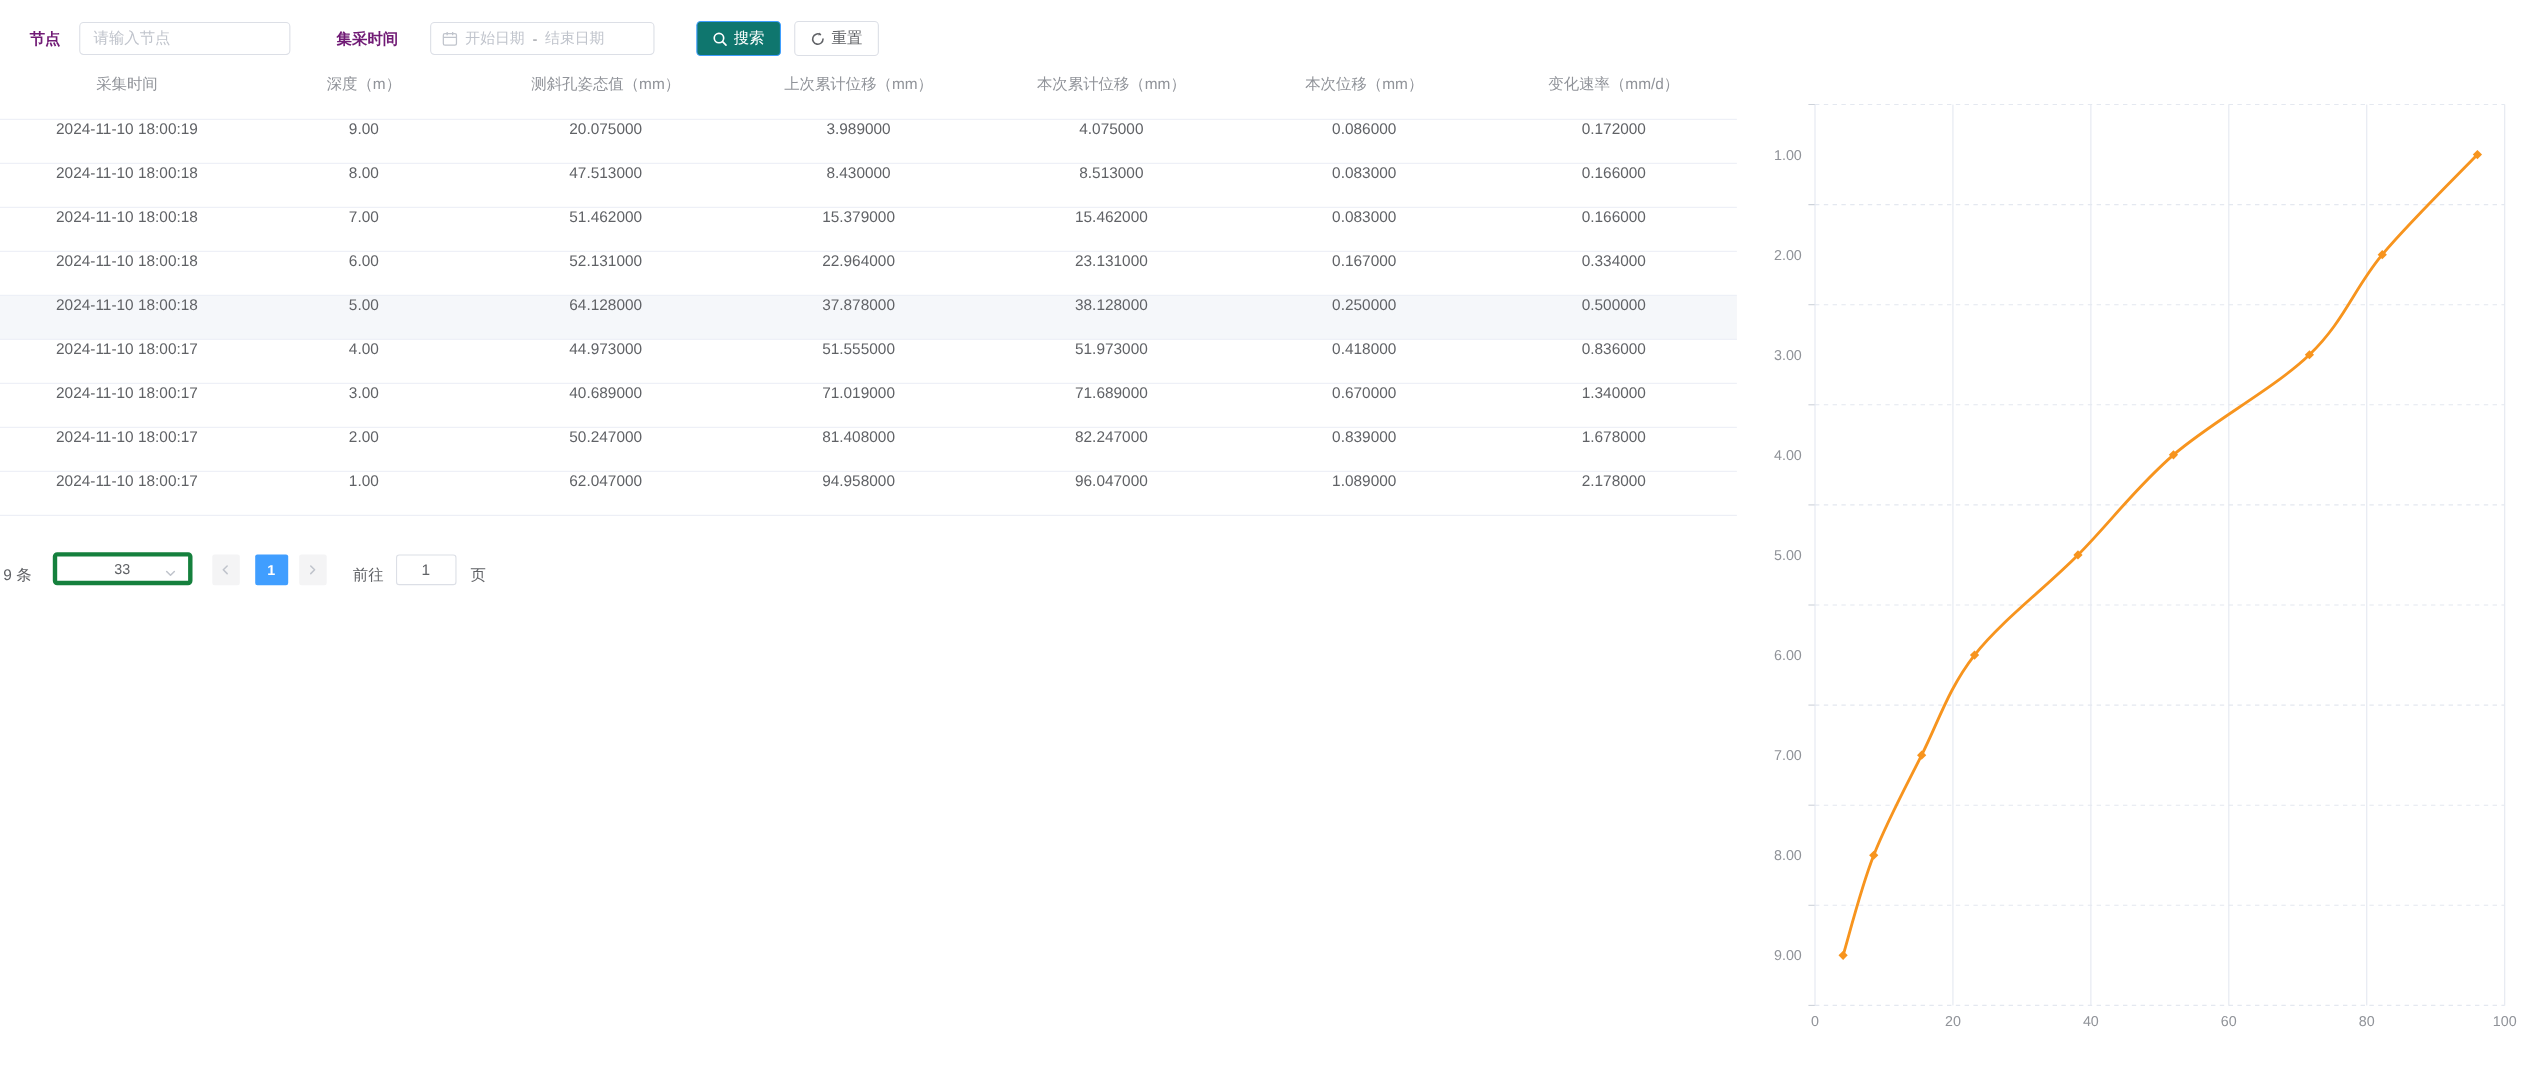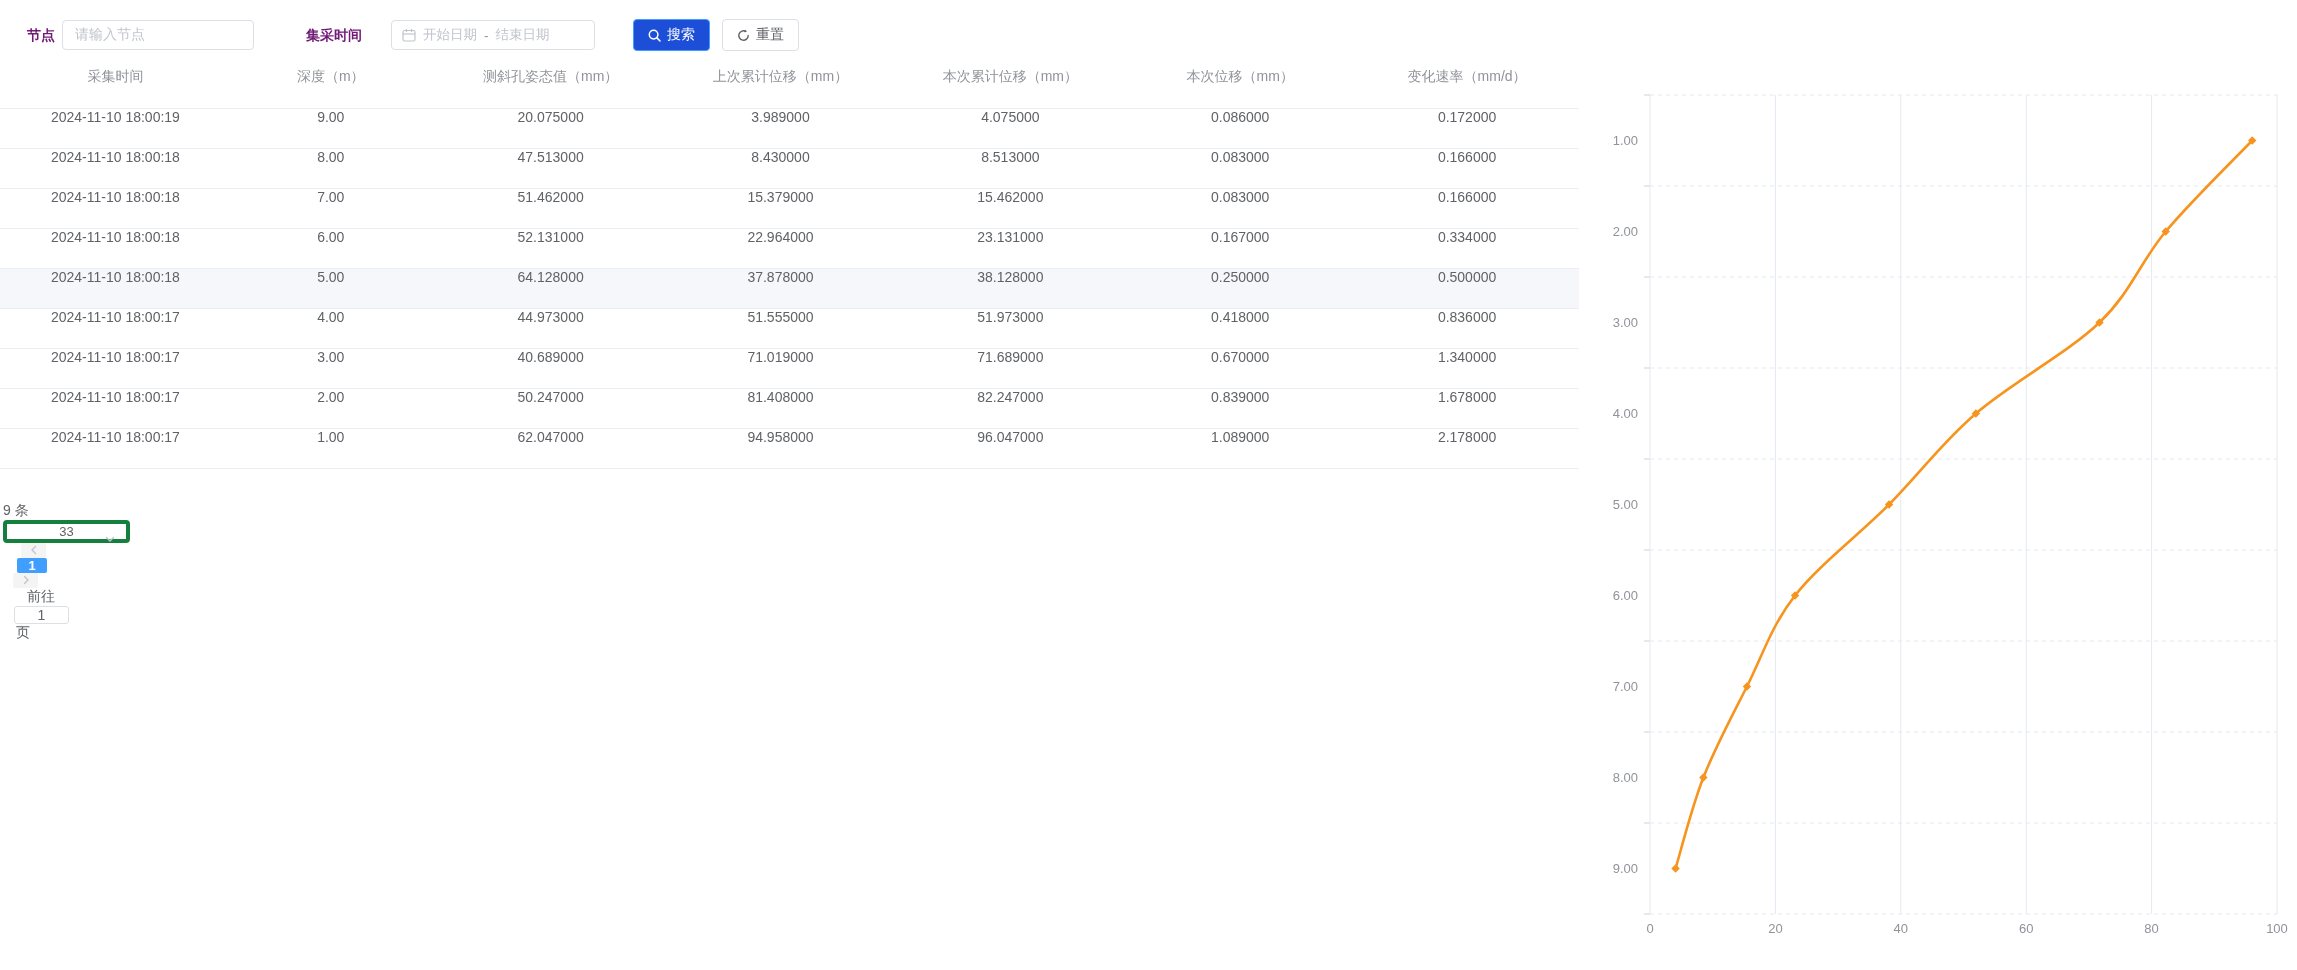--- a/index.html
+++ b/index.html
@@ -8,45 +8,45 @@
     background:#ffffff;color:#606266;
     font-family:"Liberation Sans","DejaVu Sans",sans-serif;font-size:14px;
   }
   .abs{position:absolute;}
   
   .flabel{top:20px;height:30px;line-height:30px;color:#701a75;font-weight:600;}
   .inp{
     box-sizing:border-box;height:30px;border:1px solid #dcdfe6;border-radius:4px;
     background:#fff;display:flex;align-items:center;
   }
-  #node-input{left:62px;top:20px;width:192px;padding:0 12px;color:#c0c4cc;}
+  #node-input{left:72px;top:20px;width:192px;padding:0 12px;color:#c0c4cc;}
   #date-range{left:391px;top:20px;width:204px;padding:0 10px;color:#c0c4cc;gap:7px;font-size:13.5px;}
   .btn{
     box-sizing:border-box;height:32px;border-radius:4px;display:flex;align-items:center;
     justify-content:center;gap:6px;cursor:pointer;font-size:14px;
   }
-  #search-btn{left:633px;top:19px;width:77px;background:#1d4ed8;border:1px solid #409eff;color:#fff;}
+  #search-btn{left:633px;top:19px;width:77px;background:#0f766e;border:1px solid #409eff;color:#fff;}
   #reset-btn{left:722px;top:19px;width:77px;background:#fff;border:1px solid #dcdfe6;color:#606266;}
   
   #data-table{left:0;top:68px;width:1579px;}
   .trow{display:flex;align-items:flex-start;border-bottom:1px solid #ebeef5;background:#fff;}
   .trow.head{height:40px;color:#909399;}
   .trow.body-row{height:39px;color:#606266;}
   .trow.hl{background:#f5f7fa;}
   .sliver{width:4px;border-right:1px solid #ebeef5;}
   .cell{display:flex;align-items:center;justify-content:center;text-align:center;overflow:hidden;}
   .trow .cell:nth-child(2){width:221px;}
   .trow .cell:nth-child(3){width:210px;}
   .trow .cell:nth-child(4){width:230px;}
   .trow .cell:nth-child(5){width:230px;}
   .trow .cell:nth-child(6){width:230px;}
   .trow .cell:nth-child(7){width:230px;}
   .trow .cell:nth-child(8){width:224px;}
   
-  #pagination{left:3px;top:502px;height:30px;display:flex;align-items:flex-start;color:#606266;font-size:14px;flex-direction:column;}
+  #pagination{left:3px;top:502px;height:30px;display:flex;align-items:flex-end;color:#606266;font-size:14px;}
   #total-label{margin-right:19px;white-space:nowrap;}
   #page-size-select{
     box-sizing:border-box;width:127px;height:30px;border:4px solid #15803d;border-radius:4px;
     display:flex;align-items:center;justify-content:center;position:relative;cursor:pointer;color:#606266;font-size:13px;
   }
   #page-size-select .chev{position:absolute;right:10px;top:9px;}
   .pager-btn{
     box-sizing:border-box;height:28px;border-radius:2px;display:flex;align-items:center;
     justify-content:center;font-size:13px;cursor:pointer;background:#f4f4f5;color:#c0c4cc;
   }

